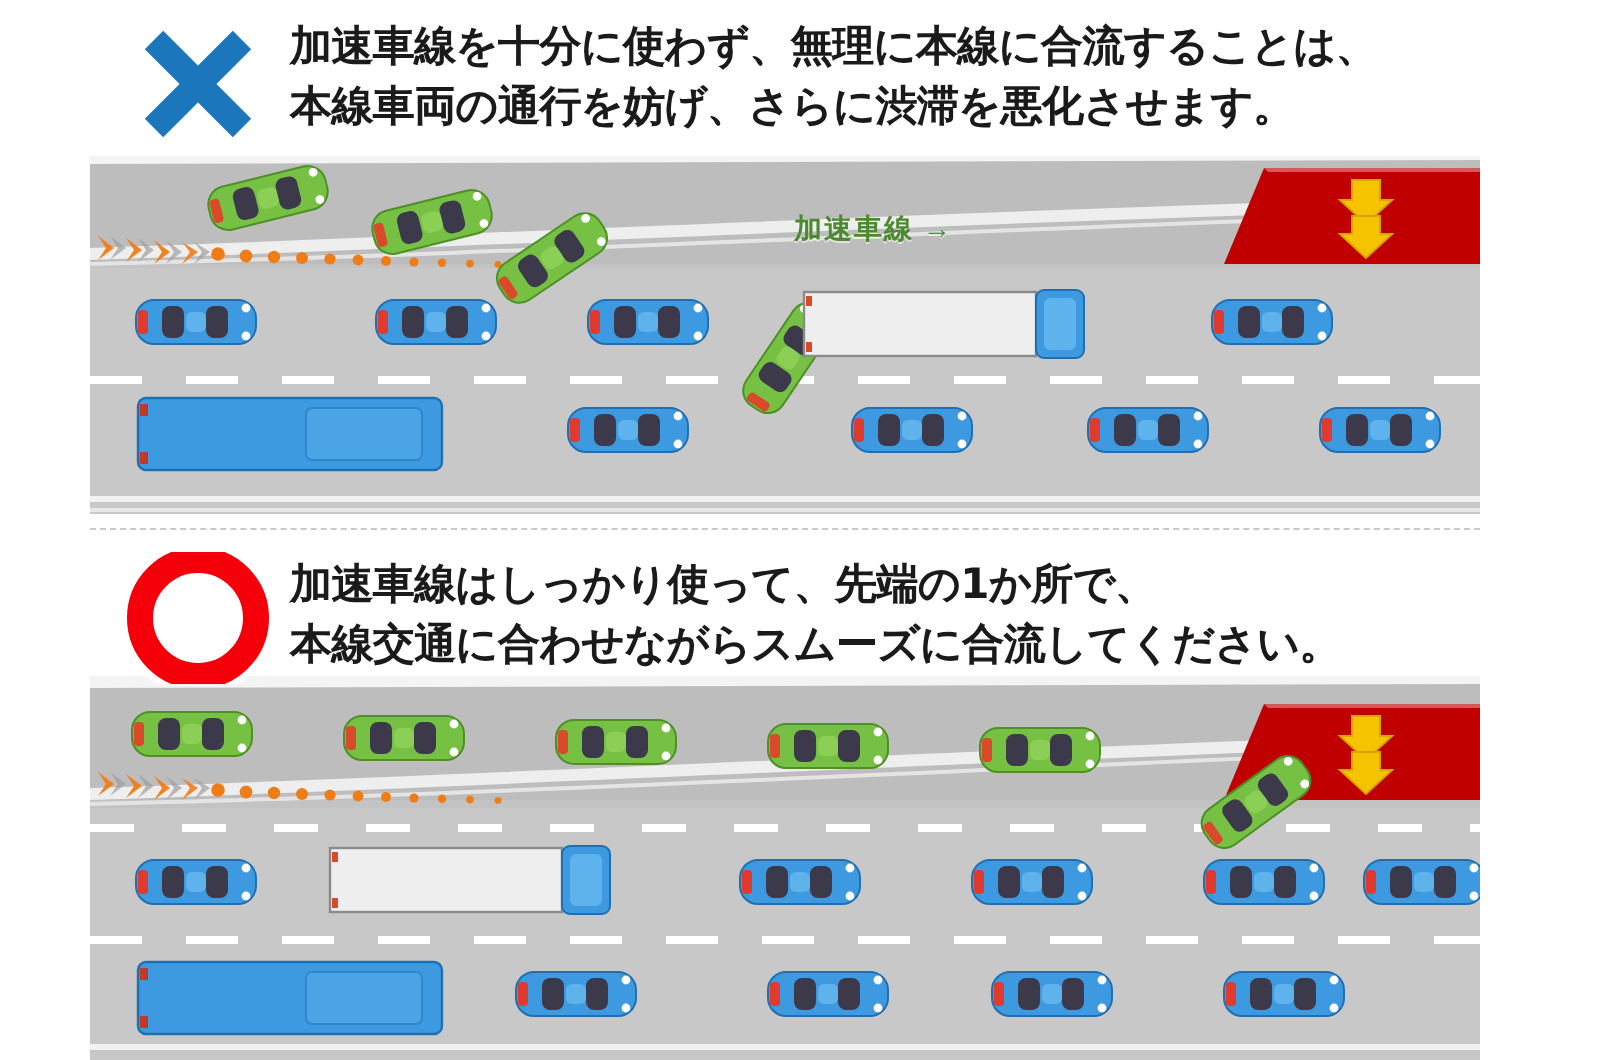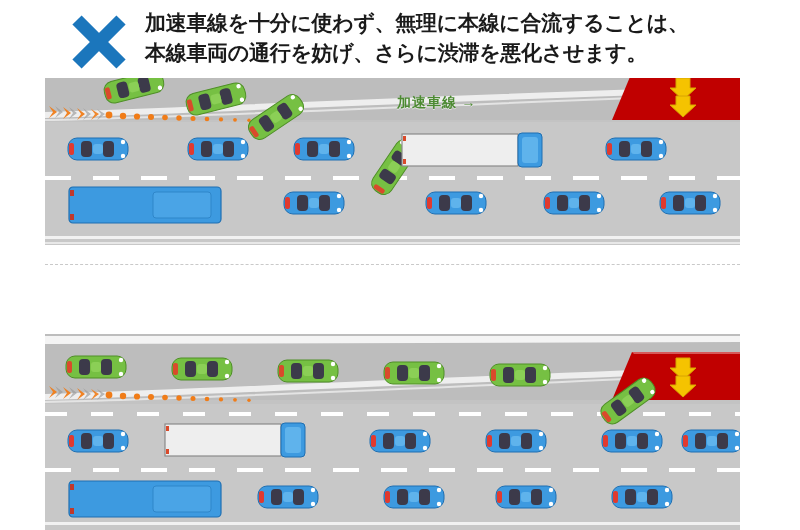--- a/index.html
+++ b/index.html
@@ -43,21 +43,21 @@
   }
   #panel-good .headline{height:70px;}
   #panel-good .headline-text{top:10px;}
 
   
   .road{
     position:absolute;left:0;width:695px;
     background:#c6c6c6;
     overflow:hidden;
   }
-  #road-bad{top:60px;height:185px;font-family:Liberation Serif, serif;}
+  #road-bad{top:72px;height:185px;font-family:Liberation Serif, serif;}
   #road-good{top:66px;height:196px;}
 
   
   .asphalt{position:absolute;left:0;top:0;width:100%;height:100%;background:#c3c3c3;}
 
   
   .acc-lane{
     position:absolute;left:0;top:0;width:100%;
     background:#bfbfbf;
   }
@@ -590,15 +590,25 @@
           <rect x="2" y="9" width="5" height="12" rx="2" fill="#e03a2f"></rect>
           <rect x="14" y="7" width="11" height="16" rx="4" fill="#3c3a4a"></rect>
           <rect x="36" y="7" width="11" height="16" rx="4" fill="#3c3a4a"></rect>
           <rect x="26" y="10" width="10" height="10" rx="3" fill="#5fb3ec"></rect>
           <circle cx="56" cy="8" r="2.2" fill="#ffffff"></circle>
             <circle cx="56" cy="22" r="2.2" fill="#ffffff"></circle>
         </svg>
       </div>
     </div>
 
+    <div class="headline">
+      <div class="mark">
+        <svg width="72" height="66" viewBox="0 0 72 66">
+          <circle cx="36" cy="33" r="30" fill="none" stroke="#ffffff" stroke-width="18" opacity=".9"></circle>
+          <circle cx="36" cy="33" r="29" fill="none" stroke="#f5000a" stroke-width="13"></circle>
+        </svg>
+      </div>
+      <div class="headline-text">加速車線はしっかり使って、先端の1か所で、
+本線交通に合わせながらスムーズに合流してください。</div>
+    </div>
   </div>
 
 </div>
 
 </body></html>

